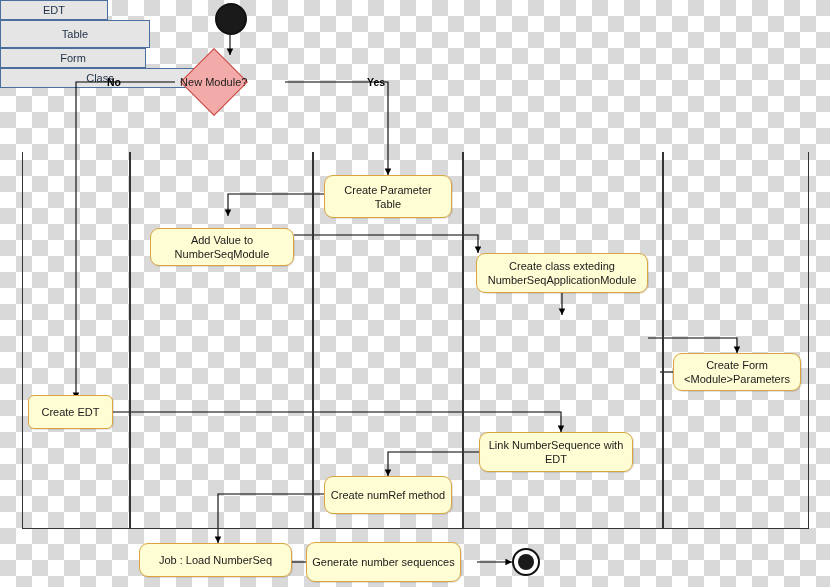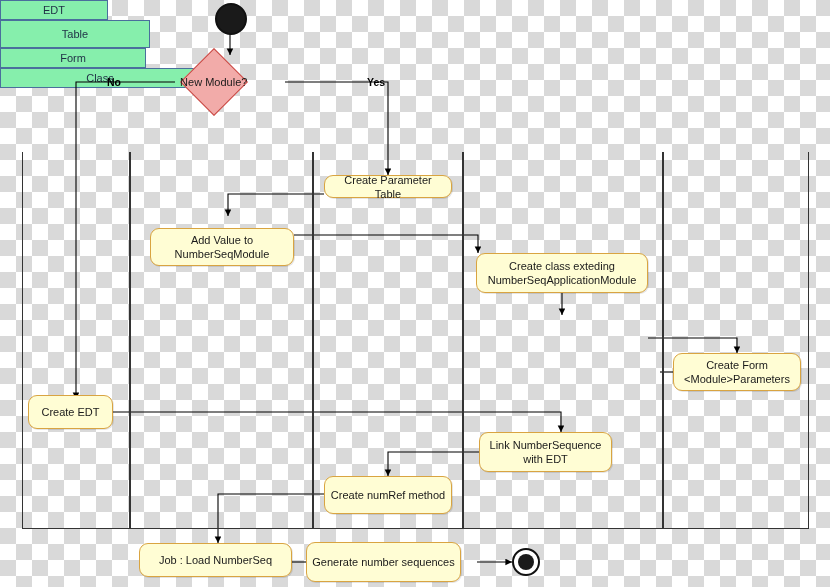--- a/index.html
+++ b/index.html
@@ -37,21 +37,21 @@
     border:1.3px solid #c94a45;
     transform:rotate(45deg);
   }
   .decision > span{
     transform:rotate(-45deg);
     display:block;
     font-size:11px;
     white-space:nowrap;
   }
   .lane-header{
-    background:#86efac;
+    background:#e5e5e5;
     border:1px solid #4a6f9c;
     box-sizing:border-box;
     color:#1f2f45;
     font-size:11px;
     display:flex;align-items:center;justify-content:center;
   }
   .lane-body{
     border-left:1px solid #333;
     border-right:1px solid #333;
     border-bottom:1px solid #333;
@@ -128,42 +128,42 @@
   <div class="lane-header" style="left:463px;top:132px;width:200px;height:20px;">
     <span>Class</span>
   </div>
 
   <div class="lane-body" style="left:22px;top:152px;width:108px;height:377px;"></div>
   <div class="lane-body" style="left:130px;top:152px;width:183px;height:377px;"></div>
   <div class="lane-body" style="left:313px;top:152px;width:150px;height:377px;"></div>
   <div class="lane-body" style="left:463px;top:152px;width:200px;height:377px;"></div>
   <div class="lane-body" style="left:663px;top:152px;width:146px;height:377px;"></div>
 
-  <div class="node action" style="left:324px;top:175px;width:128px;height:23px;">
+  <div class="node action" style="left:324px;top:175px;width:128px;height:43px;">
     <span>Create Parameter Table</span>
   </div>
 
   <div class="node action" style="left:150px;top:216px;width:144px;height:38px;margin-top:12px;">
     <span>Add Value to NumberSeqModule</span>
   </div>
 
   <div class="node action" style="left:476px;top:253px;width:172px;height:40px;">
     <span>Create class exteding NumberSeqApplicationModule</span>
   </div>
 
 
   <div class="node action" style="left:673px;top:353px;width:128px;height:38px;">
     <span>Create Form &lt;Module&gt;Parameters</span>
   </div>
 
-  <div class="node action" style="left:28px;top:395px;width:85px;height:34px;">
+  <div class="node action" style="left:28px;top:395px;width:85px;height:34px;border-radius:6px;">
     <span>Create EDT</span>
   </div>
 
-  <div class="node action" style="left:479px;top:432px;width:133px;height:40px;justify-content:center;">
+  <div class="node action" style="left:479px;top:432px;width:154px;height:40px;justify-content:center;">
     <span>Link NumberSequence with EDT</span>
   </div>
 
   <div class="node action" style="left:324px;top:476px;width:128px;height:38px;">
     <span>Create numRef method</span>
   </div>
 
   <div class="node action" style="left:139px;top:543px;width:153px;height:34px;">
     <span>Job : Load NumberSeq</span>
   </div>

